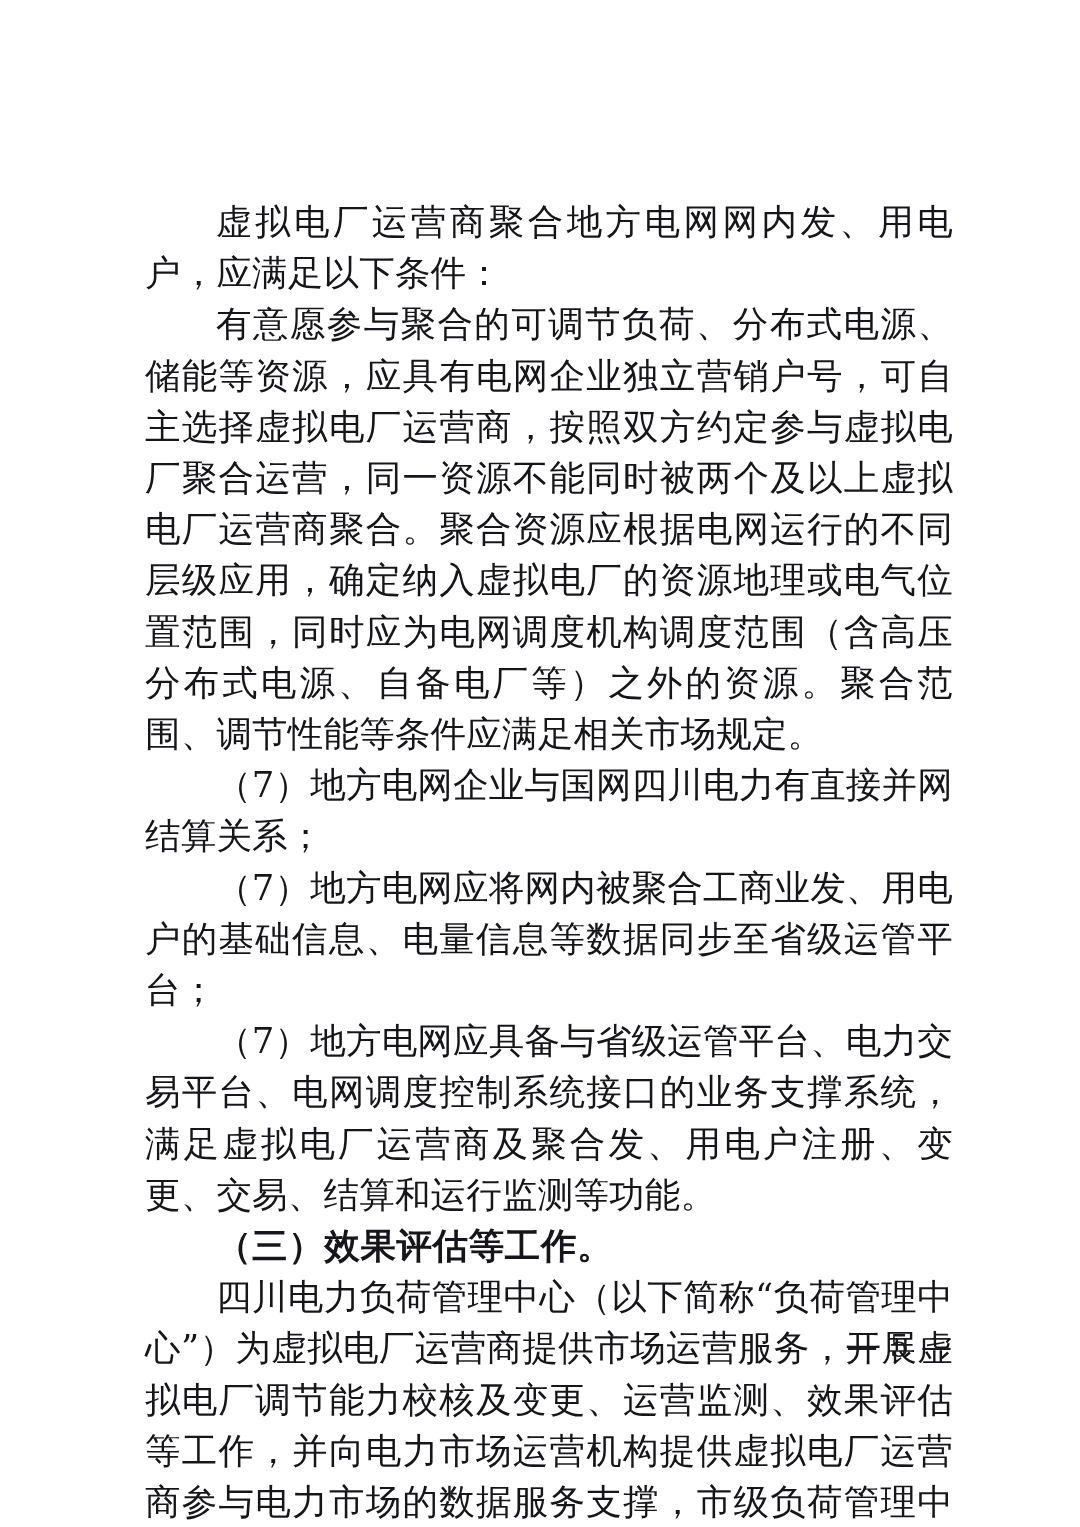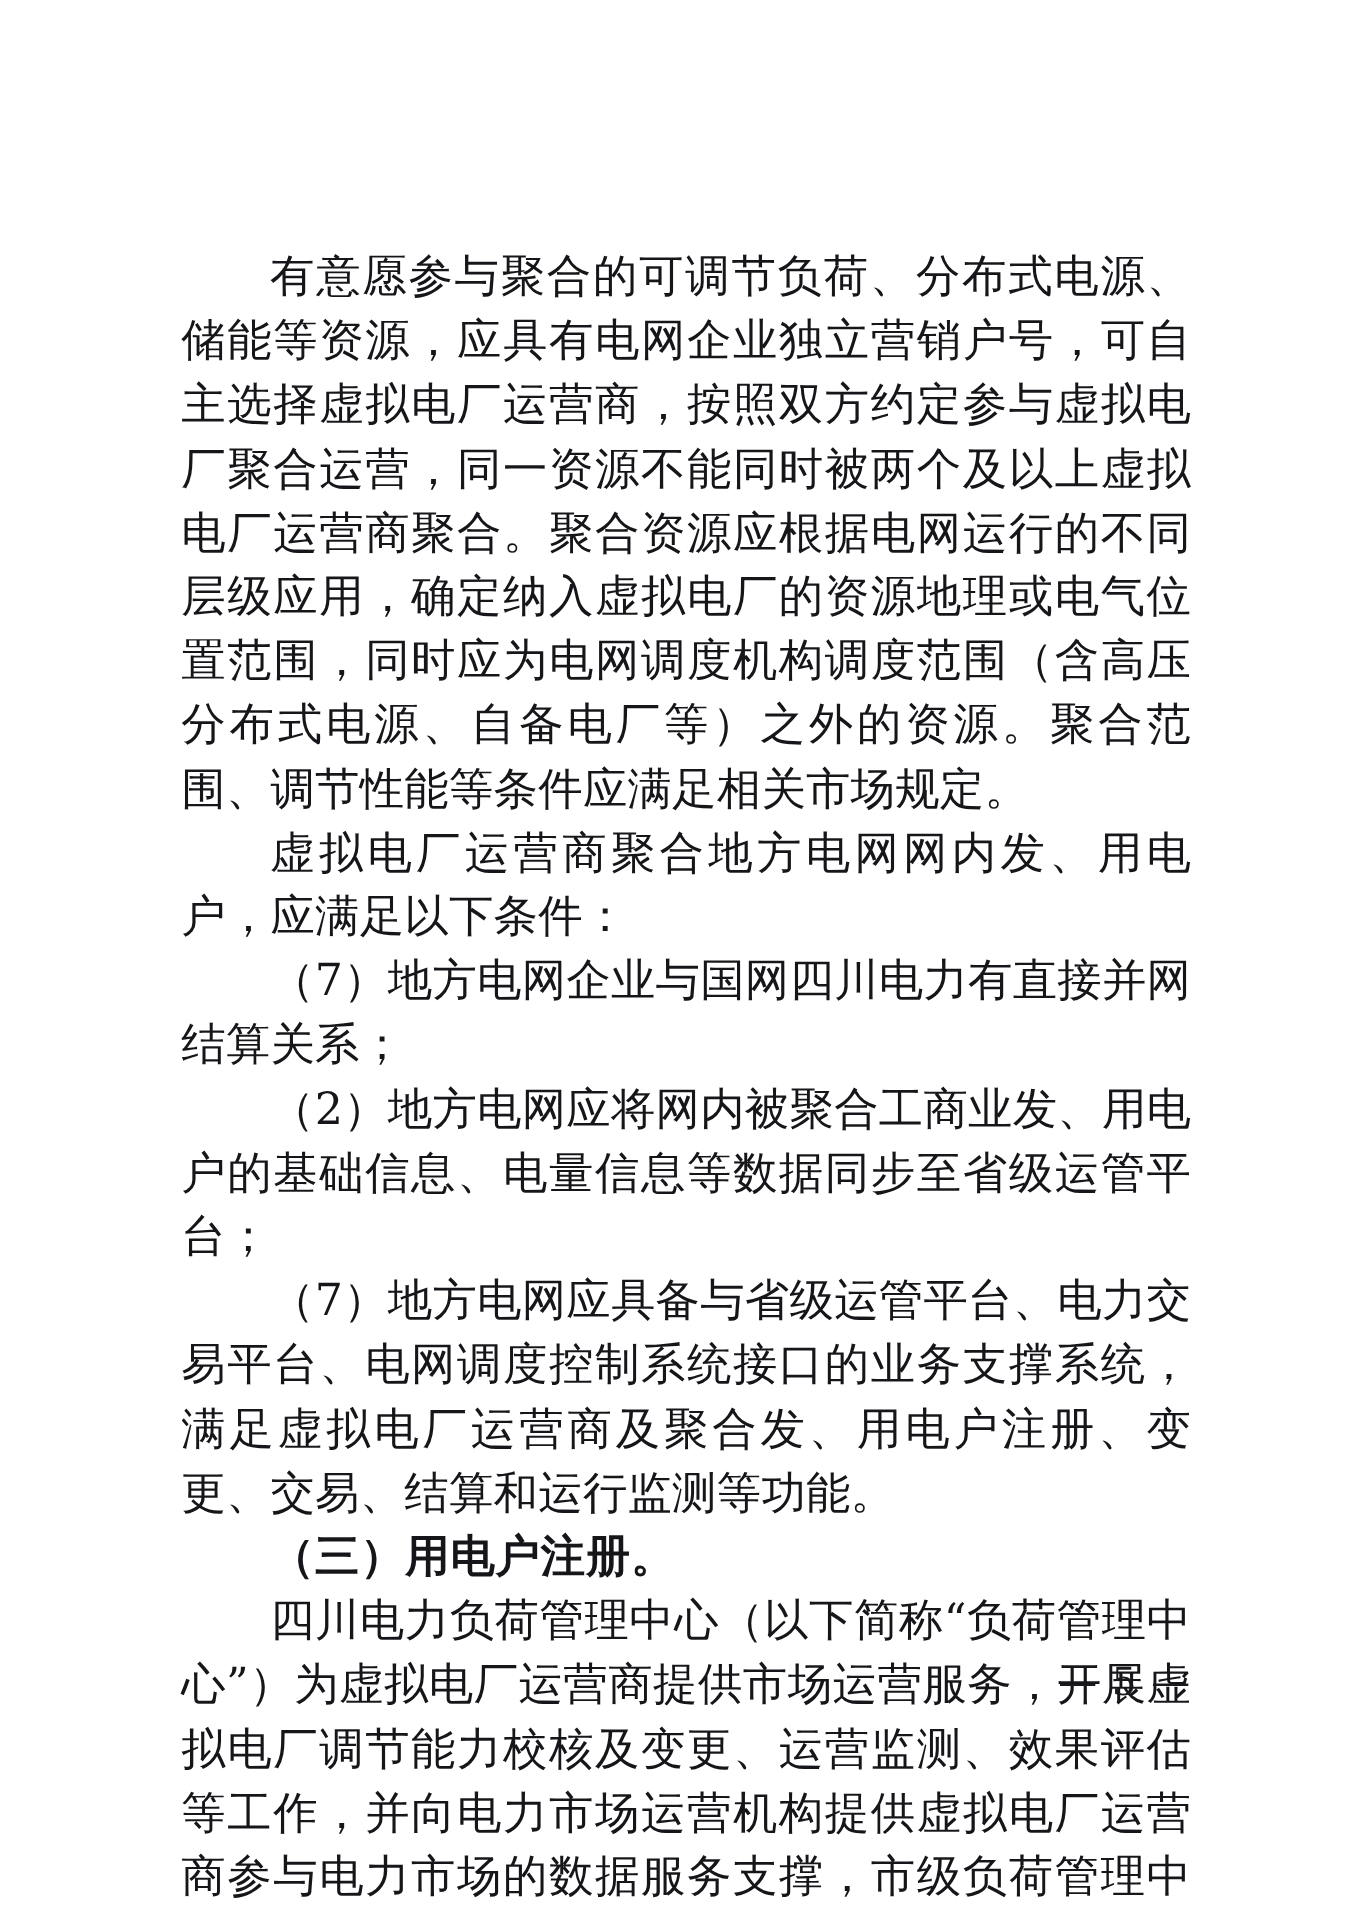--- a/index.html
+++ b/index.html
@@ -68,31 +68,31 @@
     letter-spacing: 1px;
   }
 </style>
 </head>
 <body>
 
 <div class="page">
 
   <div class="text-column">
 
+    <p class="para last-line-natural">虚拟电厂运营商聚合地方电网网内发、用电户，应满足以下条件：</p>
+
     <p class="para">有意愿参与聚合的可调节负荷、分布式电源、储能等资源，应具有电网企业独立营销户号，可自主选择虚拟电厂运营商，按照双方约定参与虚拟电厂聚合运营，同一资源不能同时被两个及以上虚拟电厂运营商聚合。聚合资源应根据电网运行的不同层级应用，确定纳入虚拟电厂的资源地理或电气位置范围，同时应为电网调度机构调度范围（含高压分布式电源、自备电厂等）之外的资源。聚合范围、调节性能等条件应满足相关市场规定。</p>
-
-    <p class="para last-line-natural">虚拟电厂运营商聚合地方电网网内发、用电户，应满足以下条件：</p>
 
     <p class="para last-line-natural">（7）地方电网企业与国网四川电力有直接并网结算关系；</p>
 
-    <p class="para last-line-natural">（2）地方电网应将网内被聚合工商业发、用电户的基础信息、电量信息等数据同步至省级运管平台；</p>
+    <p class="para last-line-natural">（7）地方电网应将网内被聚合工商业发、用电户的基础信息、电量信息等数据同步至省级运管平台；</p>
 
     <p class="para last-line-natural">（7）地方电网应具备与省级运管平台、电力交易平台、电网调度控制系统接口的业务支撑系统，满足虚拟电厂运营商及聚合发、用电户注册、变更、交易、结算和运行监测等功能。</p>
 
-    <p class="para heading last-line-natural">（三）用电户注册。</p>
+    <p class="para heading last-line-natural">（三）效果评估等工作。</p>
 
     <p class="para last-line-natural">四川电力负荷管理中心（以下简称“负荷管理中心”）为虚拟电厂运营商提供市场运营服务，开展虚拟电厂调节能力校核及变更、运营监测、效果评估等工作，并向电力市场运营机构提供虚拟电厂运营商参与电力市场的数据服务支撑，市级负荷管理中心提供业务受理及相关服务工作。</p>
 
   </div>
 
   <div class="page-number">— 5 —</div>
 
 </div>
 
 </body></html>

